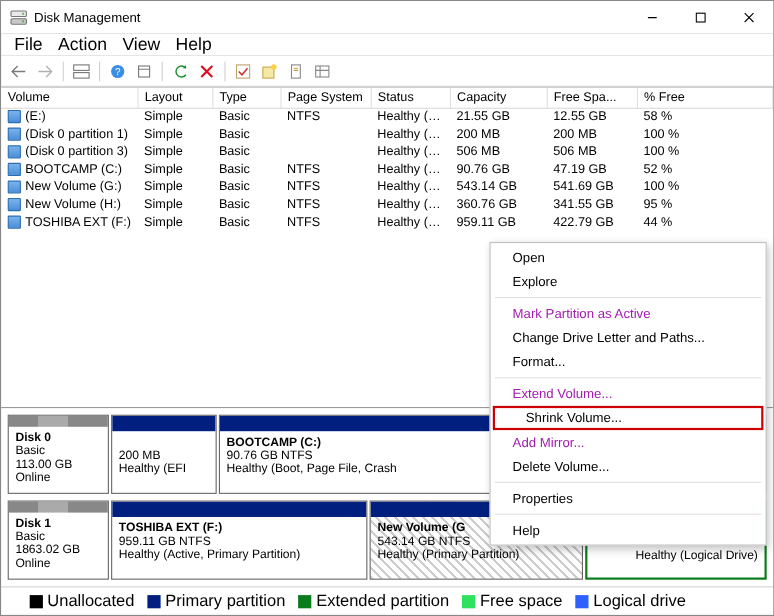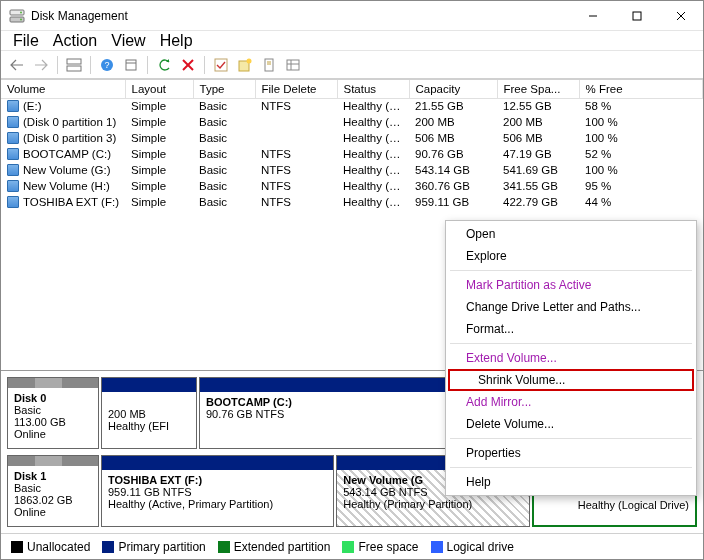--- a/index.html
+++ b/index.html
@@ -26,21 +26,21 @@
 .dlabel .dhead { height: 10px; background: linear-gradient(90deg, #888 30%, #aaa 30%, #aaa 60%, #888 60%); margin: -4px -6px 4px -6px; }
 .darea { flex: 1; display: flex; }
 .part { border: 1px solid #666; margin-left: 2px; position: relative; font-size: 11px; padding: 18px 6px 2px 6px; overflow: hidden; }
 .part .stripe { position: absolute; left: 0; right: 0; top: 0; height: 14px; }
 .stripe.primary { background: #001f7f; }
 .stripe.logical { background: #2e60ff; }
 .part.primary { border: 1px solid #666; }
 .part.logical { border: 2px solid #0a7c1c; text-align: right; }
 .part.logical .stripe { top: -2px; left: -2px; right: -2px; }
 .hatched { background-image: repeating-linear-gradient(45deg, #ccc 0 2px, transparent 2px 6px); }
-.legend { height: 26px; display: flex; align-items: center; gap: 12px; padding: 0 10px; border-top: 1px solid #d0d0d0; font-size: 12px; }
+.legend { height: 26px; display: flex; align-items: center; gap: 12px; padding: 0 26px; border-top: 1px solid #d0d0d0; font-size: 15px; }
 .legendbox { width: 12px; height: 12px; display: inline-block; vertical-align: middle; margin-right: 4px; }
 .ctxmenu { position: absolute; left: 403px; top: 220px; width: 252px; background: #fff; border: 1px solid #bfbfbf; box-shadow: 2px 3px 8px rgba(0,0,0,0.25); padding: 2px; font-size: 12px; z-index: 10; margin-left: 42px; }
 .ctxmenu .mi { padding: 4px 18px; cursor: default; }
 .ctxmenu .mi.disabled { color: #a21caf; }
 .ctxmenu .msep { height: 1px; background: #e0e0e0; margin: 3px 2px; }
 .ctxmenu .mi.framed { border: 2px solid #c00; padding: 2px 28px; }
 </style>
 </head>
 <body>
 
@@ -162,21 +162,21 @@
         <col style="width:72px">
         <col style="width:88px">
         <col style="width:82px">
         <col>
       </colgroup>
 <thead>
         <tr>
   <th>Volume</th>
   <th>Layout</th>
   <th>Type</th>
-  <th>File Delete</th>
+  <th>Page System</th>
   <th>Status</th>
   <th>Capacity</th>
   <th>Free Spa...</th>
   <th>% Free</th>
 </tr>
       </thead>
 <tbody id="vol-rows">
         <tr>
           <td>
             <div class="vol-col0">
@@ -301,20 +301,21 @@
     <div class="darea">
       <div class="part primary" style="flex:0 0 96px">
         <div class="stripe primary"></div>
         <br><span>200 MB</span><br>
         <span>Healthy (EFI</span>
       </div>
       <div class="part primary" style="flex:1">
         <div class="stripe primary"></div>
         <b>BOOTCAMP  (C:)</b><br>
         <span>90.76 GB NTFS</span><br>
+        <span>Healthy (Boot, Page File, Crash</span>
       </div>
       <div class="part primary" style="flex:0 0 66px">
         <div class="stripe primary"></div>
         <br><span>506 MB</span><br>
         <span>Healthy (</span>
       </div>
     </div>
   </div>
 
   <div class="diskrow">

